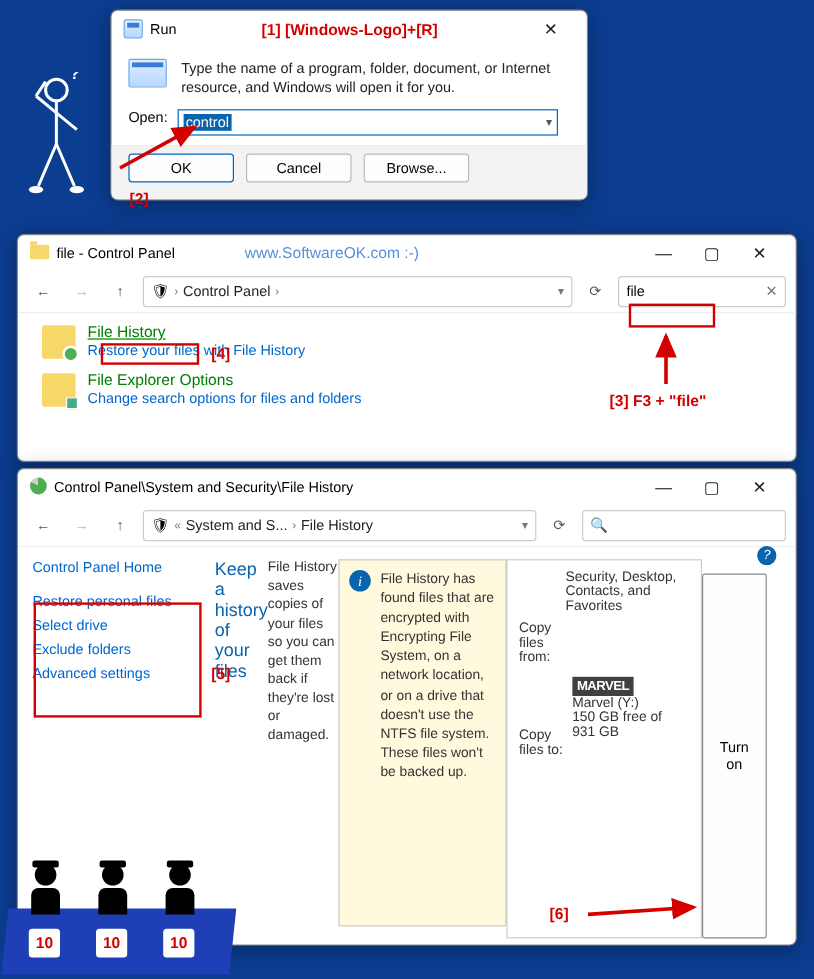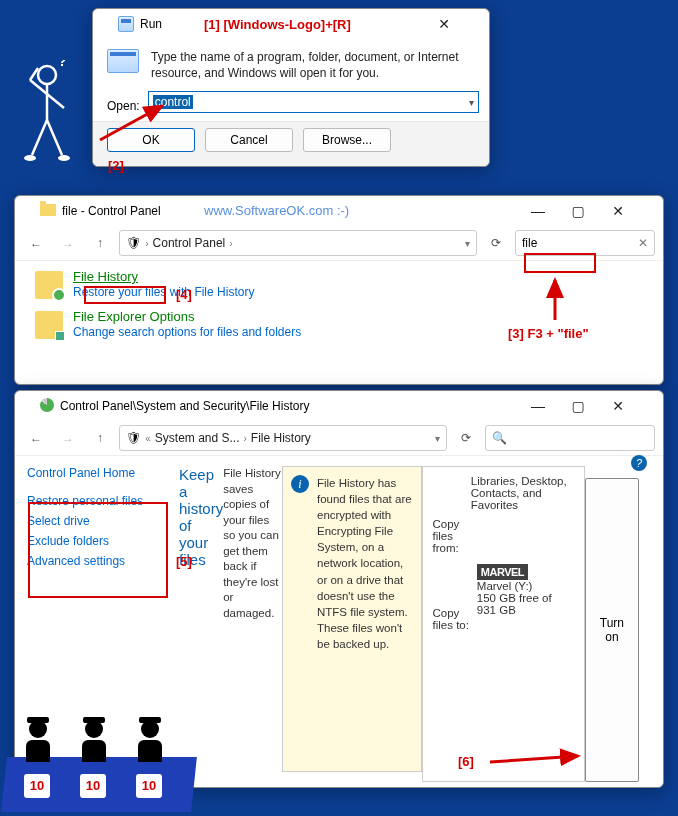--- a/index.html
+++ b/index.html
@@ -1,26 +1,26 @@
 <!DOCTYPE html>
 <html><head>
 <meta charset="utf-8">
 <style>
   * { box-sizing: border-box; margin: 0; padding: 0; }
   body { font-family: "Segoe UI", Tahoma, sans-serif; font-size: 12px; background: #0b3d91; width: 678px; height: 816px; position: relative; overflow: hidden; }
   .window { background: #fff; border: 1px solid #888; border-radius: 6px; position: absolute; box-shadow: 0 4px 20px rgba(0,0,0,.3); }
-  .titlebar { display: flex; align-items: center; padding: 4px 25px; height: 30px; }
+  .titlebar { display: flex; align-items: center; padding: 4px 10px; height: 30px; }
   .titlebar .icon { width: 16px; height: 16px; margin-right: 6px; }
   .titlebar .title { flex: 1; font-size: 12px; }
   .titlebar .winbtn { width: 40px; text-align: center; font-size: 14px; color: #222; padding: 2px 0; }
   
   #run { left: 92px; top: 8px; width: 398px; }
   #run .body { display: flex; padding: 10px 14px 4px 14px; gap: 12px; justify-content: space-between; }
   #run .desc { font-size: 12px; line-height: 1.35; color: #222; }
-  #run .openrow { display: flex; align-items: flex-end; padding: 6px 10px 8px 14px; gap: 8px; }
+  #run .openrow { display: flex; align-items: flex-start; padding: 6px 24px 8px 14px; gap: 8px; }
   #run .openrow label { font-size: 12px; }
   #run .combo { flex: 1; border: 1px solid #0067c0; height: 22px; display: flex; align-items: center; padding: 0 4px; background: #fff; position: relative; }
   #run .combo .val { background: #0a64ad; color: #fff; padding: 0 2px; font-size: 12px; }
   #run .combo .chev { position: absolute; right: 4px; color: #555; font-size: 10px; }
   #run .btnrow { display: flex; gap: 10px; padding: 6px 14px 14px 14px; background: #f3f3f3; border-top: 1px solid #e6e6e6; border-radius: 0 0 6px 6px;}
   #run .btn { width: 88px; height: 24px; border: 1px solid #bbb; background: #fdfdfd; border-radius: 3px; font-size: 12px; }
   #run .btn.primary { border: 1px solid #0067c0; }
   
   #cp1 { left: 14px; top: 195px; width: 650px; height: 190px; }
   .toolbar { display: flex; align-items: center; padding: 4px 8px; gap: 6px; border-bottom: 1px solid #eee; }
@@ -113,21 +113,21 @@
       <span class="chev">▾</span>
     </div>
   </div>
   <div class="btnrow">
     <button class="btn primary">OK</button>
     <button class="btn">Cancel</button>
     <button class="btn">Browse...</button>
   </div>
 </div>
 
-<div class="anno" style="left:204px; top:17px;">[1]  [Windows-Logo]+[R]</div>
+<div class="anno" style="left:218px; top:17px;">[1]  [Windows-Logo]+[R]</div>
 
 <svg class="arrow" style="left:92px; top:98px;" width="80" height="50">
   <defs>
       <marker id="ah2" markerWidth="8" markerHeight="8" refX="6" refY="3" orient="auto">
         <path d="M0,0 L7,3 L0,6 Z" fill="#d40000"></path>
       </marker>
     </defs>
   <line x1="8" y1="42" x2="70" y2="8" stroke="#d40000" stroke-width="3" marker-end="url(#ah2)"></line>
 </svg>
 <div class="anno" style="left:108px; top:158px;">[2]</div>
@@ -235,21 +235,21 @@
     <div class="panel">
       <h2>Keep a history of your files</h2>
       <div class="sub">File History saves copies of your files so you can get them back if they're lost or damaged.</div>
       <div class="warnbox">
         <span class="wicon">i</span>
         <span>File History has found files that are encrypted with Encrypting File System, on a network location, or on a drive that doesn't use the NTFS file system. These files won't be backed up.</span>
       </div>
       <div class="statusbox">
         <div class="row">
           <div class="lbl">Copy files from:</div>
-          <div class="val">Libraries, Desktop, Contacts, and Favorites</div>
+          <div class="val">Security, Desktop, Contacts, and Favorites</div>
         </div>
         <div class="row">
           <div class="lbl">Copy files to:</div>
           <div class="val">
             <span class="marvel">MARVEL</span>
             <span style="display:inline-block;vertical-align:top">
               <span>Marvel (Y:)</span><br>
               <span>150 GB free of 931 GB</span>
             </span>
           </div>

